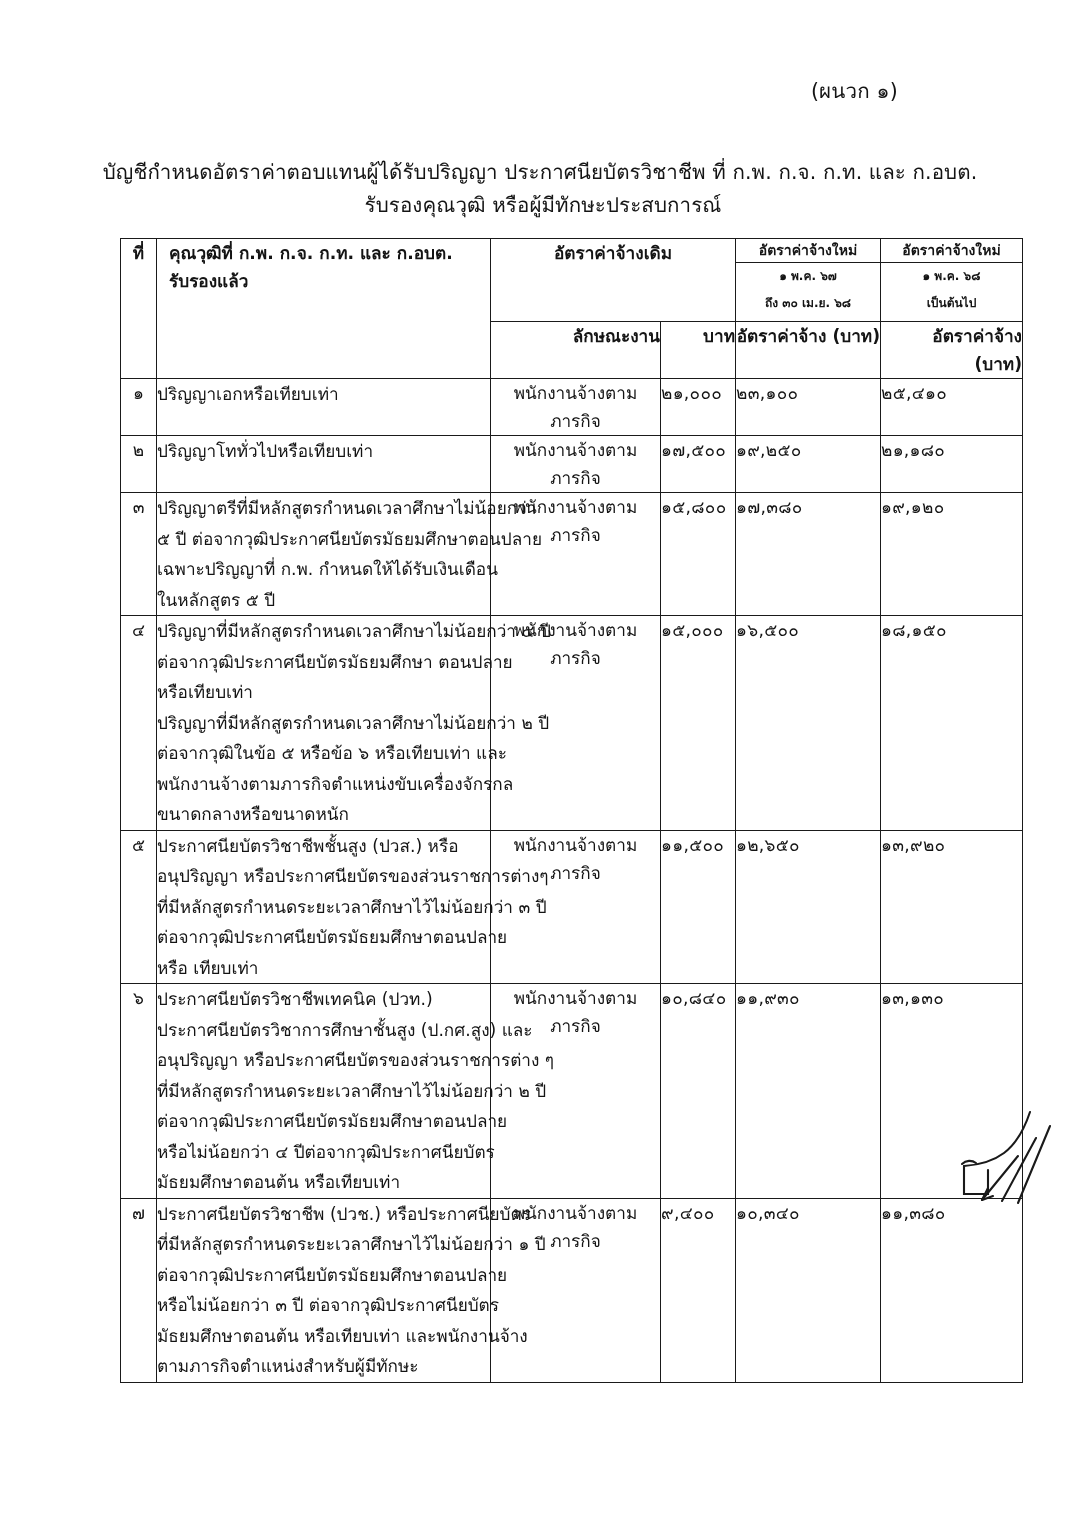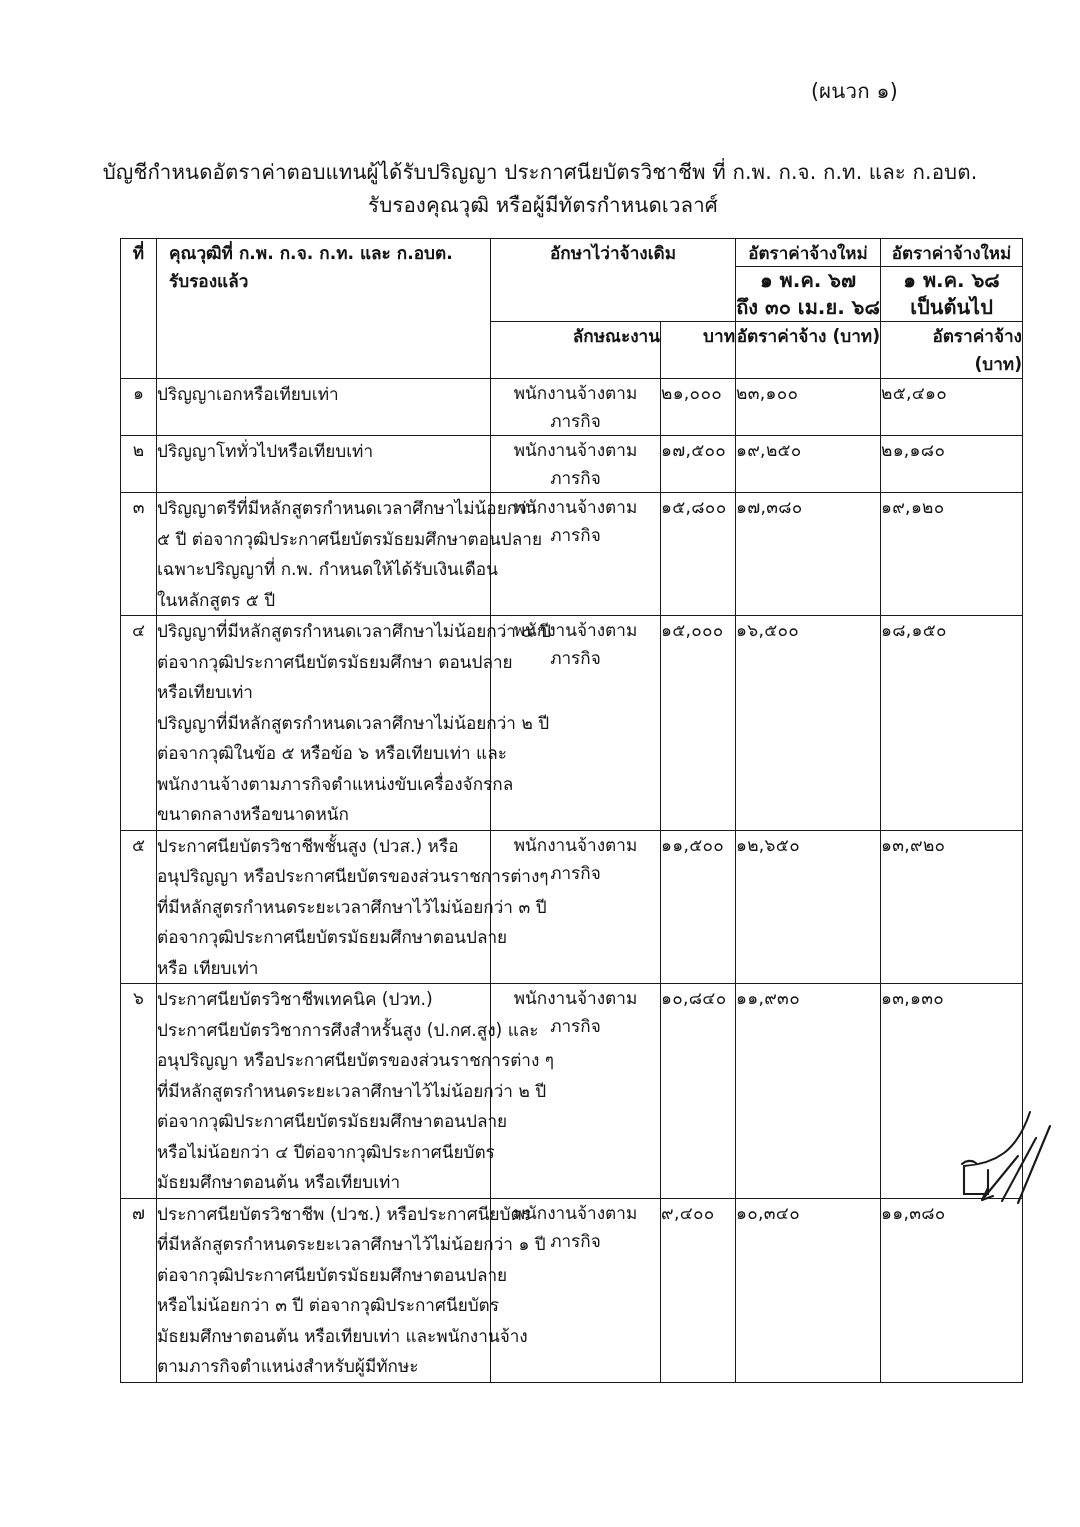--- a/index.html
+++ b/index.html
@@ -98,29 +98,29 @@
     padding-top: 9px;
     height: 82px;
   }
   th.h-old .txt { font-size: 17.2px; }
 
   th.h-new {
     text-align: center;
     vertical-align: top;
     padding-top: 9px;
   }
-  th.h-new .txt { font-size: 17px; display:block;text-align:center; }
+  th.h-new .txt { font-size: 14px; display:block;text-align:center; }
 
   th.h-newdate {
     text-align: center;
     vertical-align: middle;
   }
   th.h-newdate .dline {
     display: block;
-    font-size: 20px;
+    font-size: 12px;
     line-height: 27px;
   }
 
   th.h-sub {
     text-align: right;
     vertical-align: middle;
     height: 34px;
   }
   th.h-sub .txt { font-size: 17.2px; }
 
@@ -162,21 +162,21 @@
 </style>
 </head>
 <body>
 
 <div class="page">
 
   <div class="annex">(ผนวก ๑)</div>
 
   <div class="title-block">
     <div class="title-line">บัญชีกำหนดอัตราค่าตอบแทนผู้ได้รับปริญญา ประกาศนียบัตรวิชาชีพ ที่ ก.พ. ก.จ. ก.ท. และ ก.อบต.</div>
-    <div class="title-line second">รับรองคุณวุฒิ หรือผู้มีทัตรกำหนดเวลาศ์</div>
+    <div class="title-line second">รับรองคุณวุฒิ หรือผู้มีทักษะประสบการณ์</div>
   </div>
 
   <div class="table-wrap">
     <table class="rate-table">
       <colgroup>
         <col class="c-no">
           <col class="c-desc">
           <col class="c-work">
         <col class="c-baht">
           <col class="c-new1">
@@ -184,21 +184,21 @@
       </colgroup>
       <thead>
         <tr>
           <th class="h-no" rowspan="3">
             <span class="txt">ที่</span>
           </th>
           <th class="h-desc" rowspan="3">
             <span class="txt">คุณวุฒิที่ ก.พ. ก.จ. ก.ท. และ ก.อบต. รับรองแล้ว</span>
           </th>
           <th class="h-old" colspan="2" rowspan="2">
-            <span class="txt">อักษาไว่าจ้างเดิม</span>
+            <span class="txt">อัตราค่าจ้างเดิม</span>
           </th>
           <th class="h-new">
             <span class="txt">อัตราค่าจ้างใหม่</span>
           </th>
           <th class="h-new">
             <span class="txt">อัตราค่าจ้างใหม่</span>
           </th>
         </tr>
         <tr>
           <th class="h-newdate">
@@ -286,21 +286,21 @@
             </td>
             <td class="d-work">พนักงานจ้างตามภารกิจ</td>
             <td class="d-val">๑๑,๕๐๐</td>
             <td class="d-val">๑๒,๖๕๐</td>
             <td class="d-val">๑๓,๙๒๐</td>
           </tr>
           <tr>
             <td class="d-no">๖</td>
             <td class="d-desc">
               <div class="line">ประกาศนียบัตรวิชาชีพเทคนิค (ปวท.)</div>
-              <div class="line">ประกาศนียบัตรวิชาการศึงสำหรั้นสูง (ป.กศ.สูง) และ</div>
+              <div class="line">ประกาศนียบัตรวิชาการศึกษาชั้นสูง (ป.กศ.สูง) และ</div>
               <div class="line">อนุปริญญา หรือประกาศนียบัตรของส่วนราชการต่าง ๆ</div>
               <div class="line">ที่มีหลักสูตรกำหนดระยะเวลาศึกษาไว้ไม่น้อยกว่า ๒ ปี</div>
               <div class="line">ต่อจากวุฒิประกาศนียบัตรมัธยมศึกษาตอนปลาย</div>
               <div class="line">หรือไม่น้อยกว่า ๔ ปีต่อจากวุฒิประกาศนียบัตร</div>
               <div class="line">มัธยมศึกษาตอนต้น หรือเทียบเท่า</div>
             </td>
             <td class="d-work">พนักงานจ้างตามภารกิจ</td>
             <td class="d-val">๑๐,๘๔๐</td>
             <td class="d-val">๑๑,๙๓๐</td>
             <td class="d-val">๑๓,๑๓๐</td>

